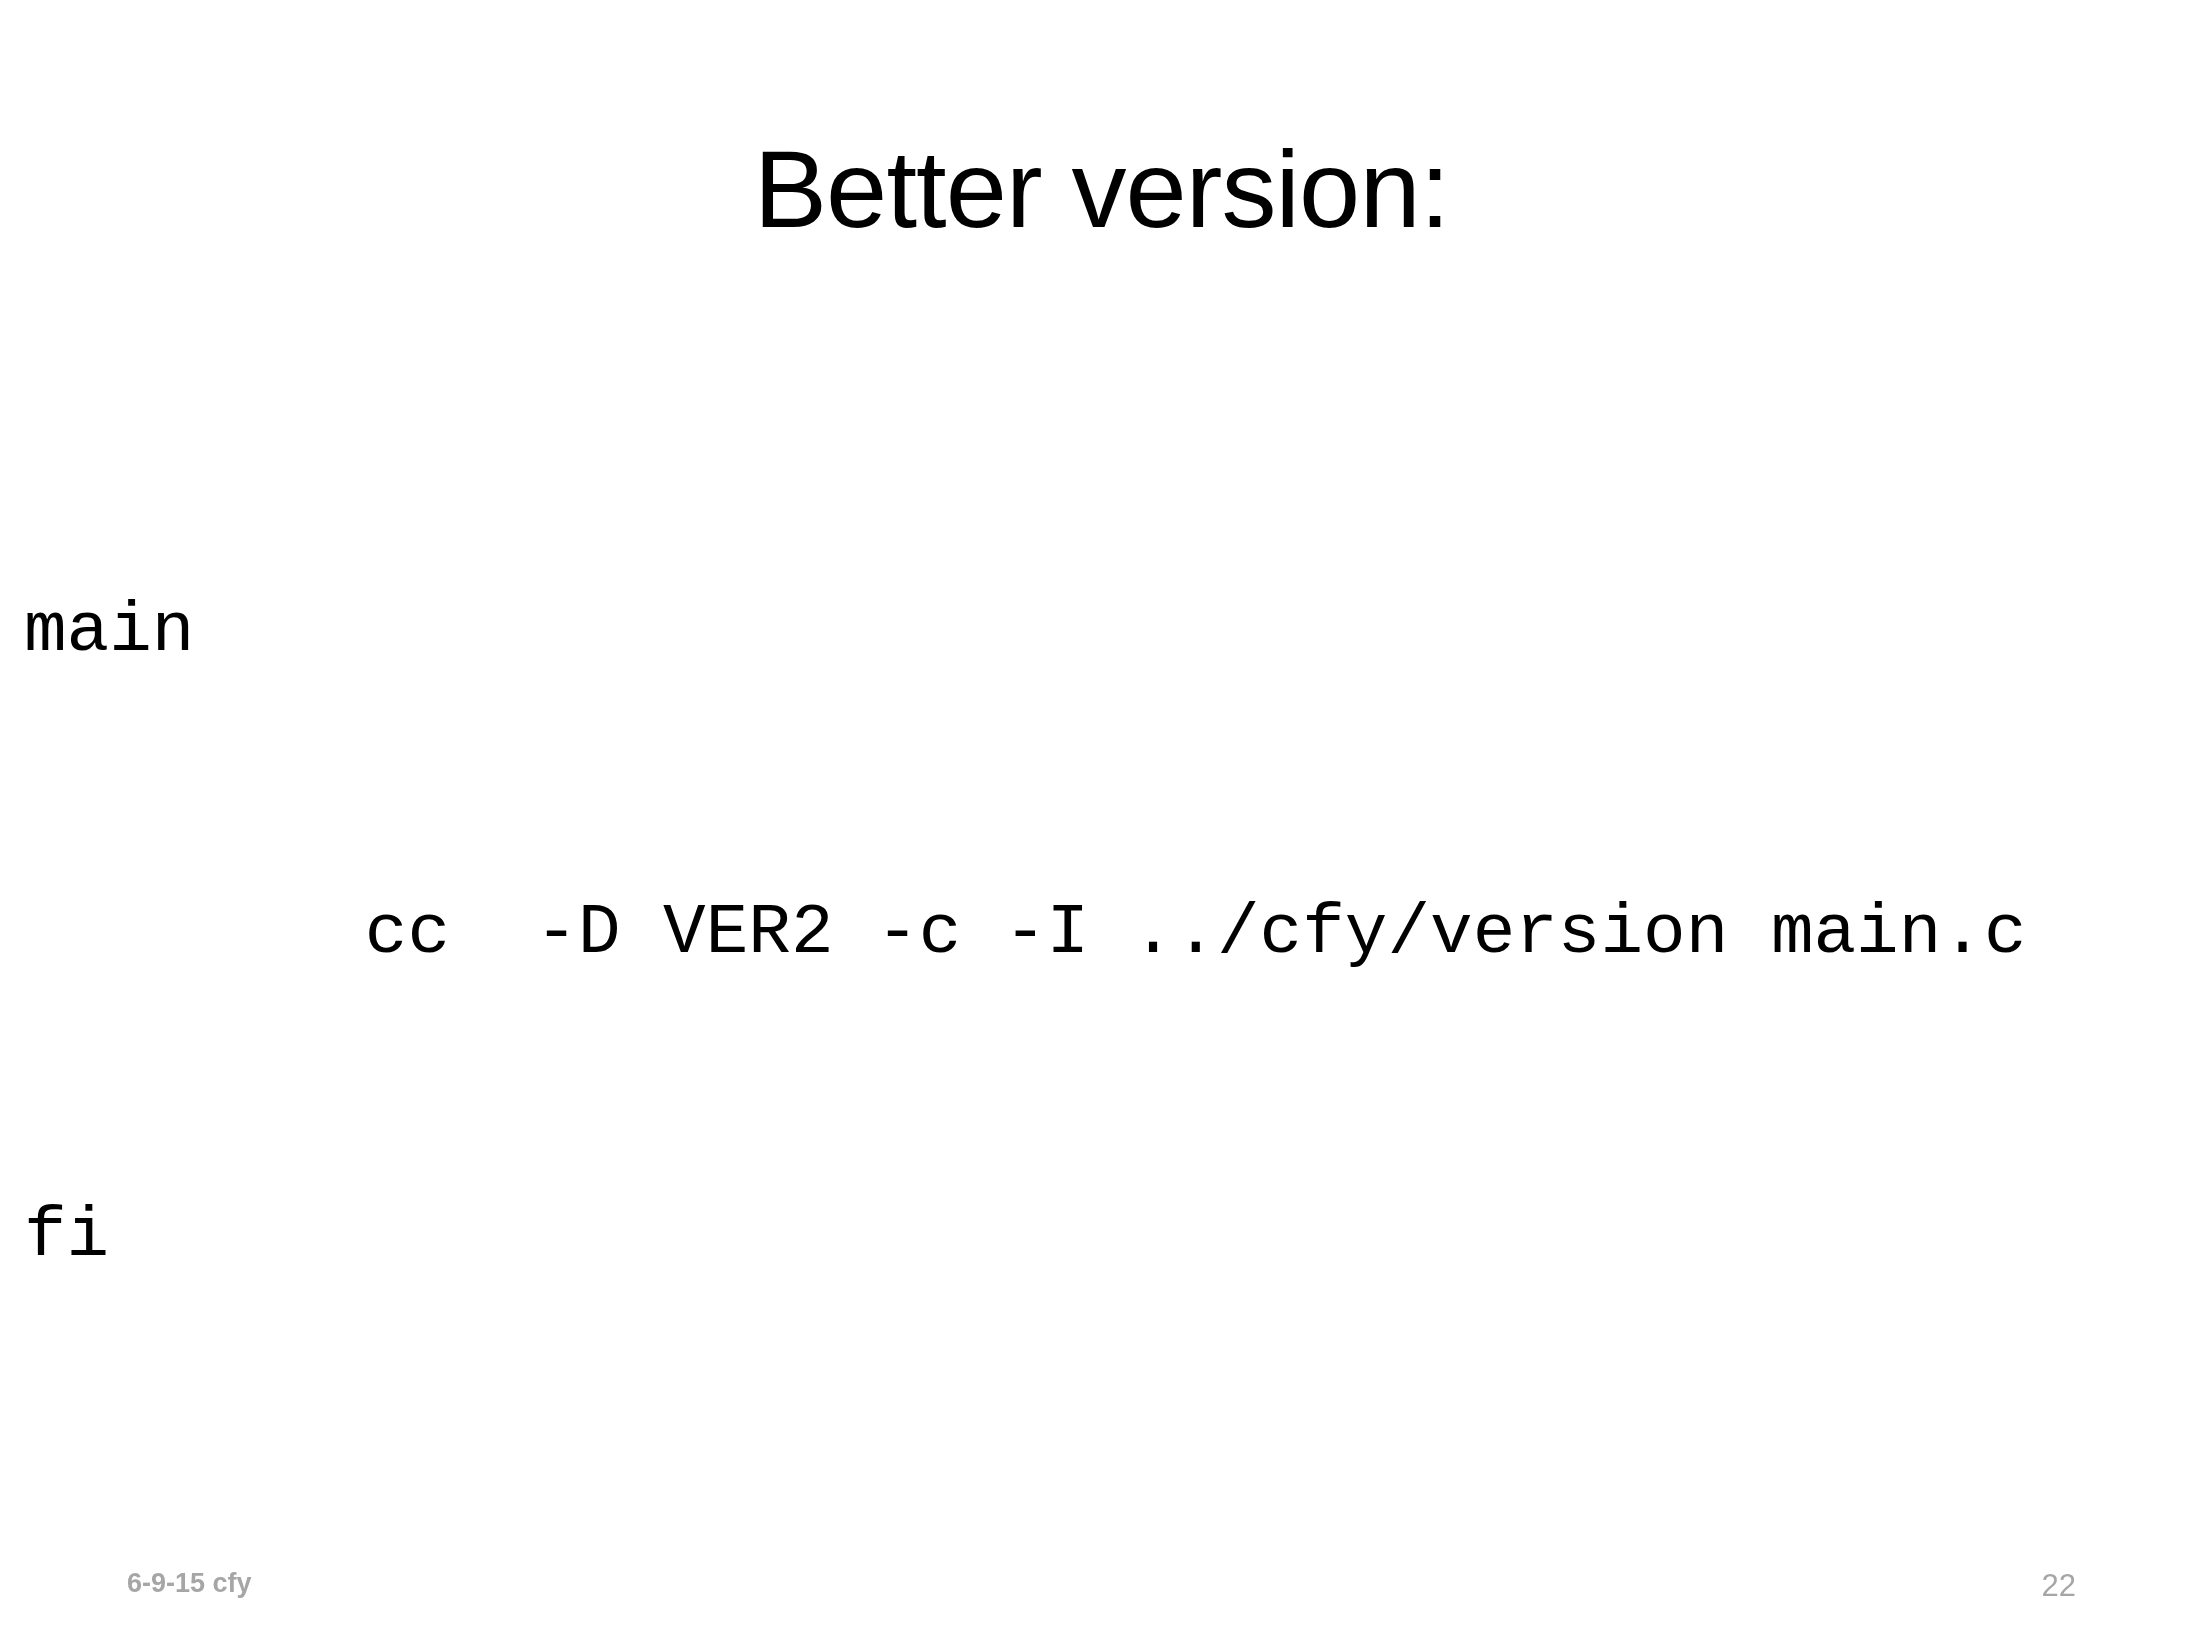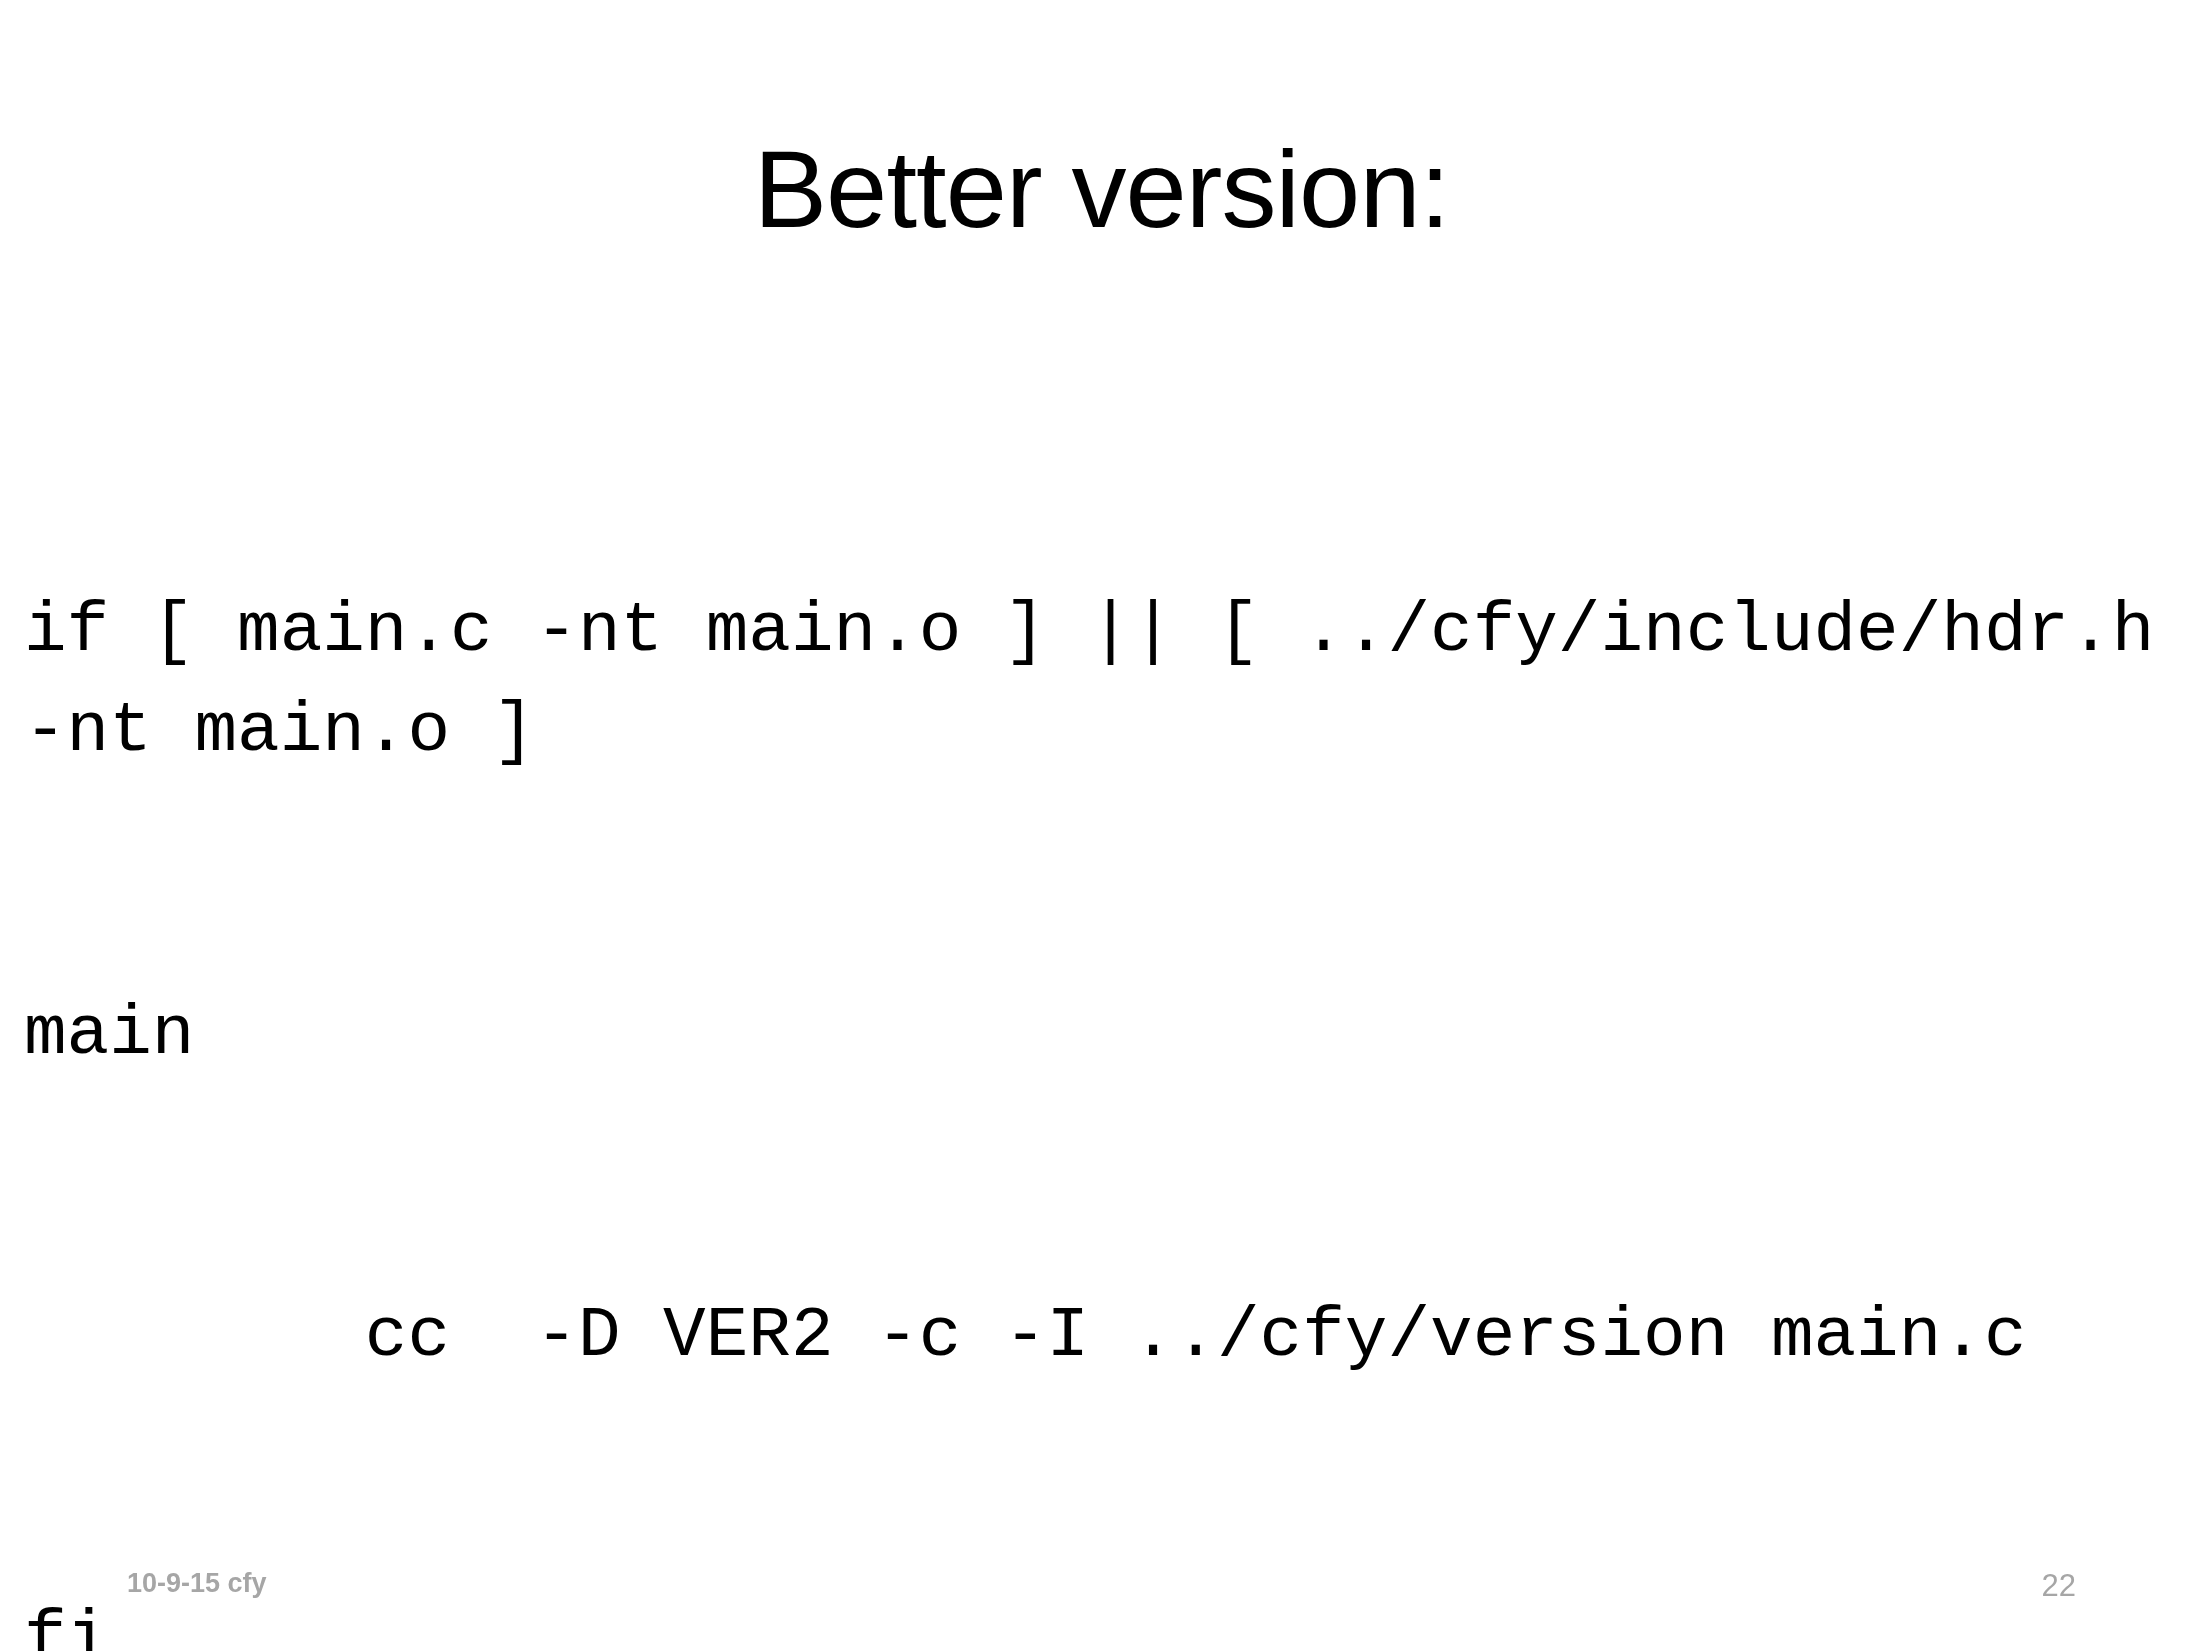--- a/index.html
+++ b/index.html
@@ -89,29 +89,28 @@
   }
 </style>
 </head>
 <body>
 
 <div class="slide">
 
   <div class="slide-title">Better version:</div>
 
   <div class="code-block">
-    <span class="code-line">if [ main.c -nt main.o ] || [ ../cfy/include/hdr.h -nt main.o ]</span>
     <span class="code-line">main</span>
     <span class="code-line">        cc  -D VER2 -c -I ../cfy/version main.c</span>
     <span class="code-line">fi</span>
     
     
     
     
   </div>
 
   <div class="footer">
-    <div class="footer-left">10-9-15 cfy</div>
+    <div class="footer-left">6-9-15 cfy</div>
     <div class="footer-right">22</div>
   </div>
 
 </div>
 
 
 </body></html>

